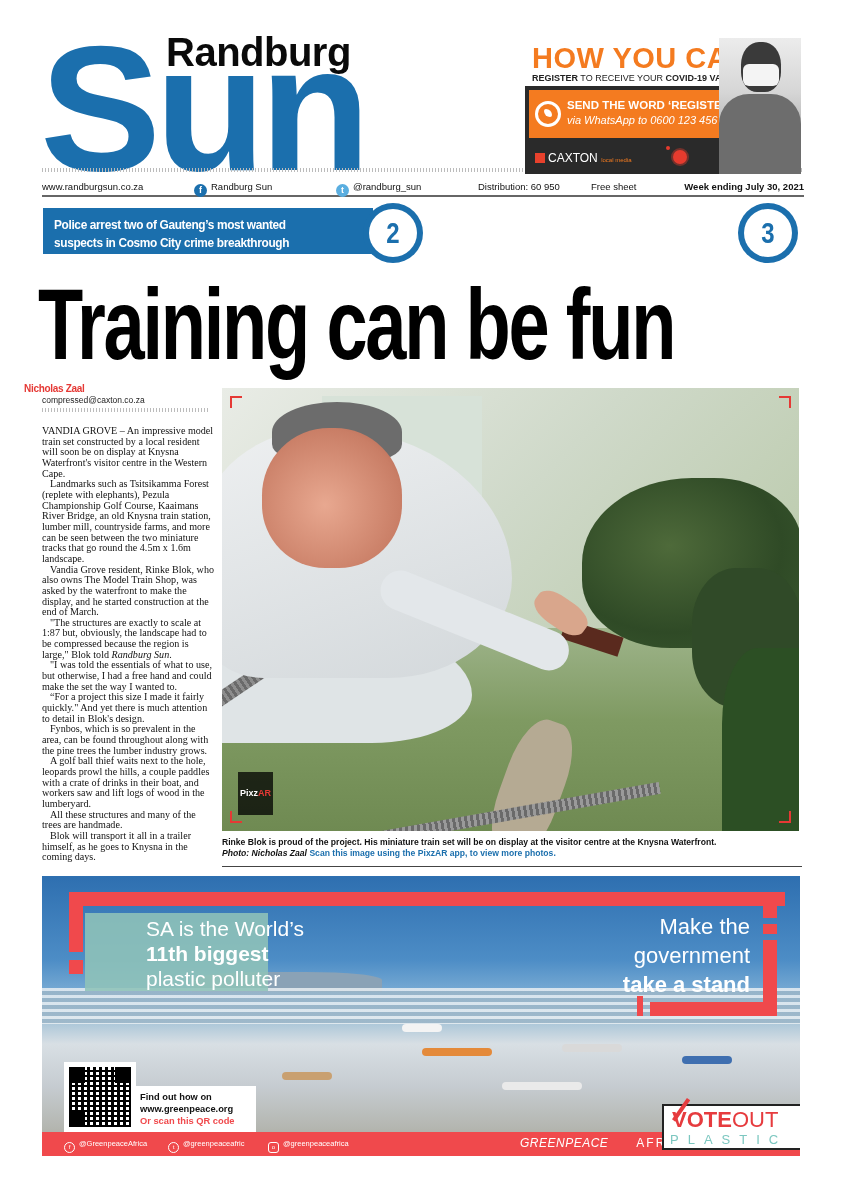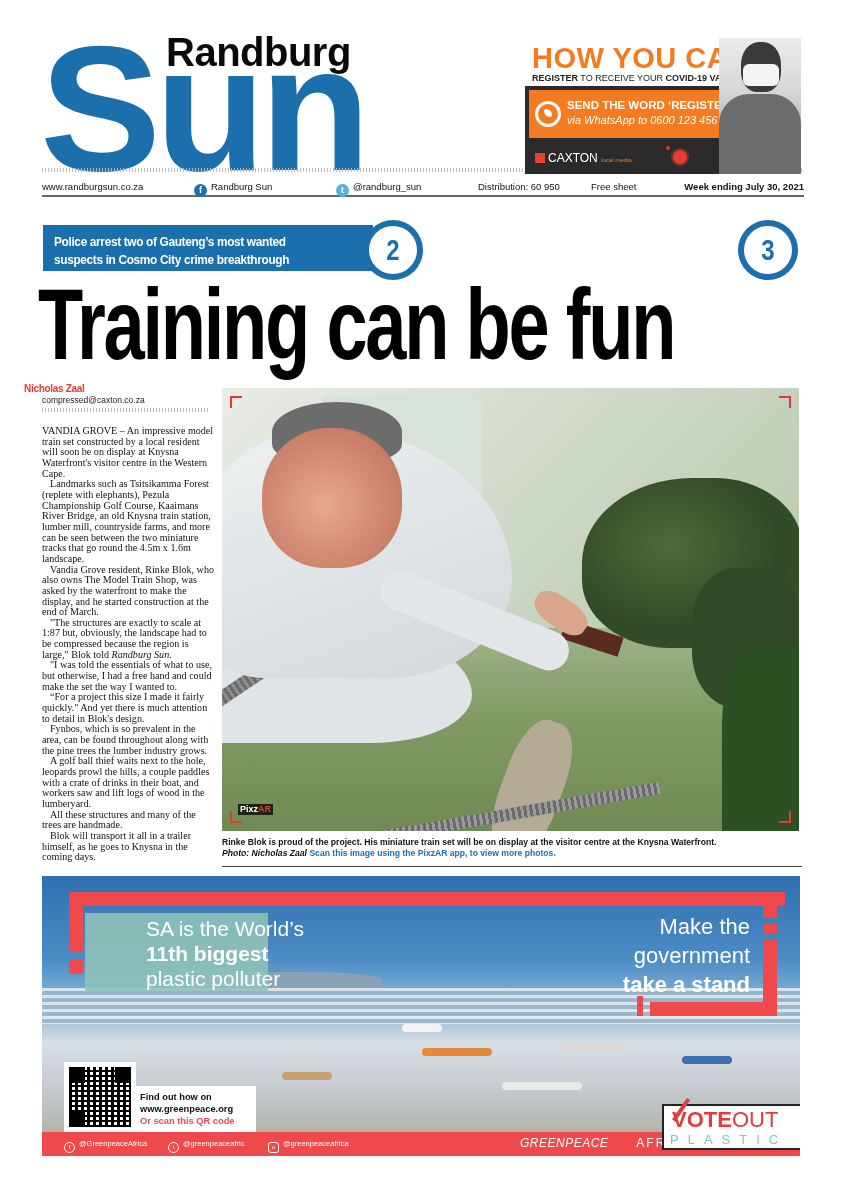--- a/index.html
+++ b/index.html
@@ -40,21 +40,21 @@
   .ib-fb { left: 152px; }
   .ib-tw { left: 294px; }
   .ib-dist { left: 436px; }
   .ib-free { left: 549px; }
   .ib-week { right: 0; font-weight: 700; }
   .ico-fb, .ico-tw { display: inline-block; width: 13px; height: 13px; border-radius: 50%; vertical-align: -3px; margin-right: 4px; color: #fff; font-size: 9px; line-height: 13px; text-align: center; font-weight: 700; }
   .ico-fb { background: #1b6fad; }
   .ico-tw { background: #5aaee0; }
 
   
-  .teaser { position: absolute; top: 221px; height: 52px; text-decoration: underline; }
+  .teaser { position: absolute; top: 204px; height: 52px; text-decoration: underline; }
   .teaser-bar { position: absolute; left: 0; top: 4px; height: 46px; background: #1b6fad; }
   .teaser-text { position: absolute; left: 11px; top: 8px; font-family: "Liberation Sans", sans-serif; font-weight: 700; font-size: 13.5px; line-height: 18px; color: #fff; letter-spacing: -0.4px; transform: scaleX(0.88); transform-origin: left; white-space: nowrap; }
   .teaser-num { position: absolute; top: -1px; width: 60px; height: 60px; border-radius: 50%; background: #1b6fad; }
   .teaser-num::before { content: ""; position: absolute; left: 6px; top: 6px; width: 48px; height: 48px; border-radius: 50%; background: #fff; }
   .teaser-num span { position: absolute; left: 0; top: 0; width: 60px; height: 60px; text-align: center; font-weight: 700; font-size: 30px; line-height: 60px; color: #1b6fad; transform: scaleX(0.8); }
   .teaser-1 { left: 43px; width: 380px; }
   .teaser-1 .teaser-bar { width: 330px; }
   .teaser-1 .teaser-num { left: 320px; }
   .teaser-2 { left: 428px; width: 374px; }
   .teaser-2 .teaser-bar { width: 320px; }
@@ -87,21 +87,21 @@
   .photo .arm { position: absolute; left: 160px; top: 175px; width: 200px; height: 40px; border-radius: 20px; background: #e3e7ea; transform: rotate(22deg); transform-origin: left; }
   .photo .hand { position: absolute; left: 310px; top: 210px; width: 58px; height: 30px; border-radius: 40%; background: #d9a68c; transform: rotate(35deg); }
   .photo .face { position: absolute; left: 40px; top: 40px; width: 140px; height: 140px; border-radius: 48% 48% 45% 45%; background: radial-gradient(ellipse at 45% 55%, #e8a890 0%, #c97e66 70%, #a85e4a 100%); }
   .photo .hair { position: absolute; left: 50px; top: 14px; width: 130px; height: 60px; border-radius: 50% 50% 30% 30%; background: #6c6c6c; }
   .photo .train { position: absolute; left: 340px; top: 240px; width: 60px; height: 20px; background: #5a2a1e; transform: rotate(18deg); }
   .photo .corner { position: absolute; width: 12px; height: 12px; border-color: #e53935; border-style: solid; }
   .photo .c-tl { left: 8px; top: 8px; border-width: 2px 0 0 2px; }
   .photo .c-tr { right: 8px; top: 8px; border-width: 2px 2px 0 0; }
   .photo .c-bl { left: 8px; bottom: 8px; border-width: 0 0 2px 2px; }
   .photo .c-br { right: 8px; bottom: 8px; border-width: 0 2px 2px 0; }
-  .pixzar { position: absolute; left: 16px; bottom: 16px; font-weight: 700; font-size: 9px; line-height: 11px; color: #fff; background: rgba(0,0,0,0.75); padding: 0 2px; text-align: center; }
+  .pixzar { position: absolute; left: 16px; bottom: 16px; font-weight: 700; font-size: 9px; line-height: 11px; color: #fff; background: rgba(0,0,0,0.75); padding: 16px 2px; text-align: center; }
   .pixzar span { color: #e53935; }
 
   .caption { position: absolute; left: 222px; top: 837px; width: 580px; font-size: 8.6px; line-height: 11px; color: #111; font-weight: 700; white-space: nowrap; }
   .caption .cred { font-style: italic; }
   .caption .scan { color: #1b6fad; }
 
   .rule-bottom { position: absolute; left: 222px; top: 866px; width: 580px; height: 1px; background: #444; }
 
   
   .gp-ad { position: absolute; left: 42px; top: 876px; width: 758px; height: 280px; overflow: hidden; background: linear-gradient(180deg, #2e6fb0 0%, #4d8dc6 30%, #86b4d8 45%, #a9c5d8 52%, #d8dfe4 60%, #c6ccd1 75%, #b4b6b0 90%, #9e9a8a 100%); }

